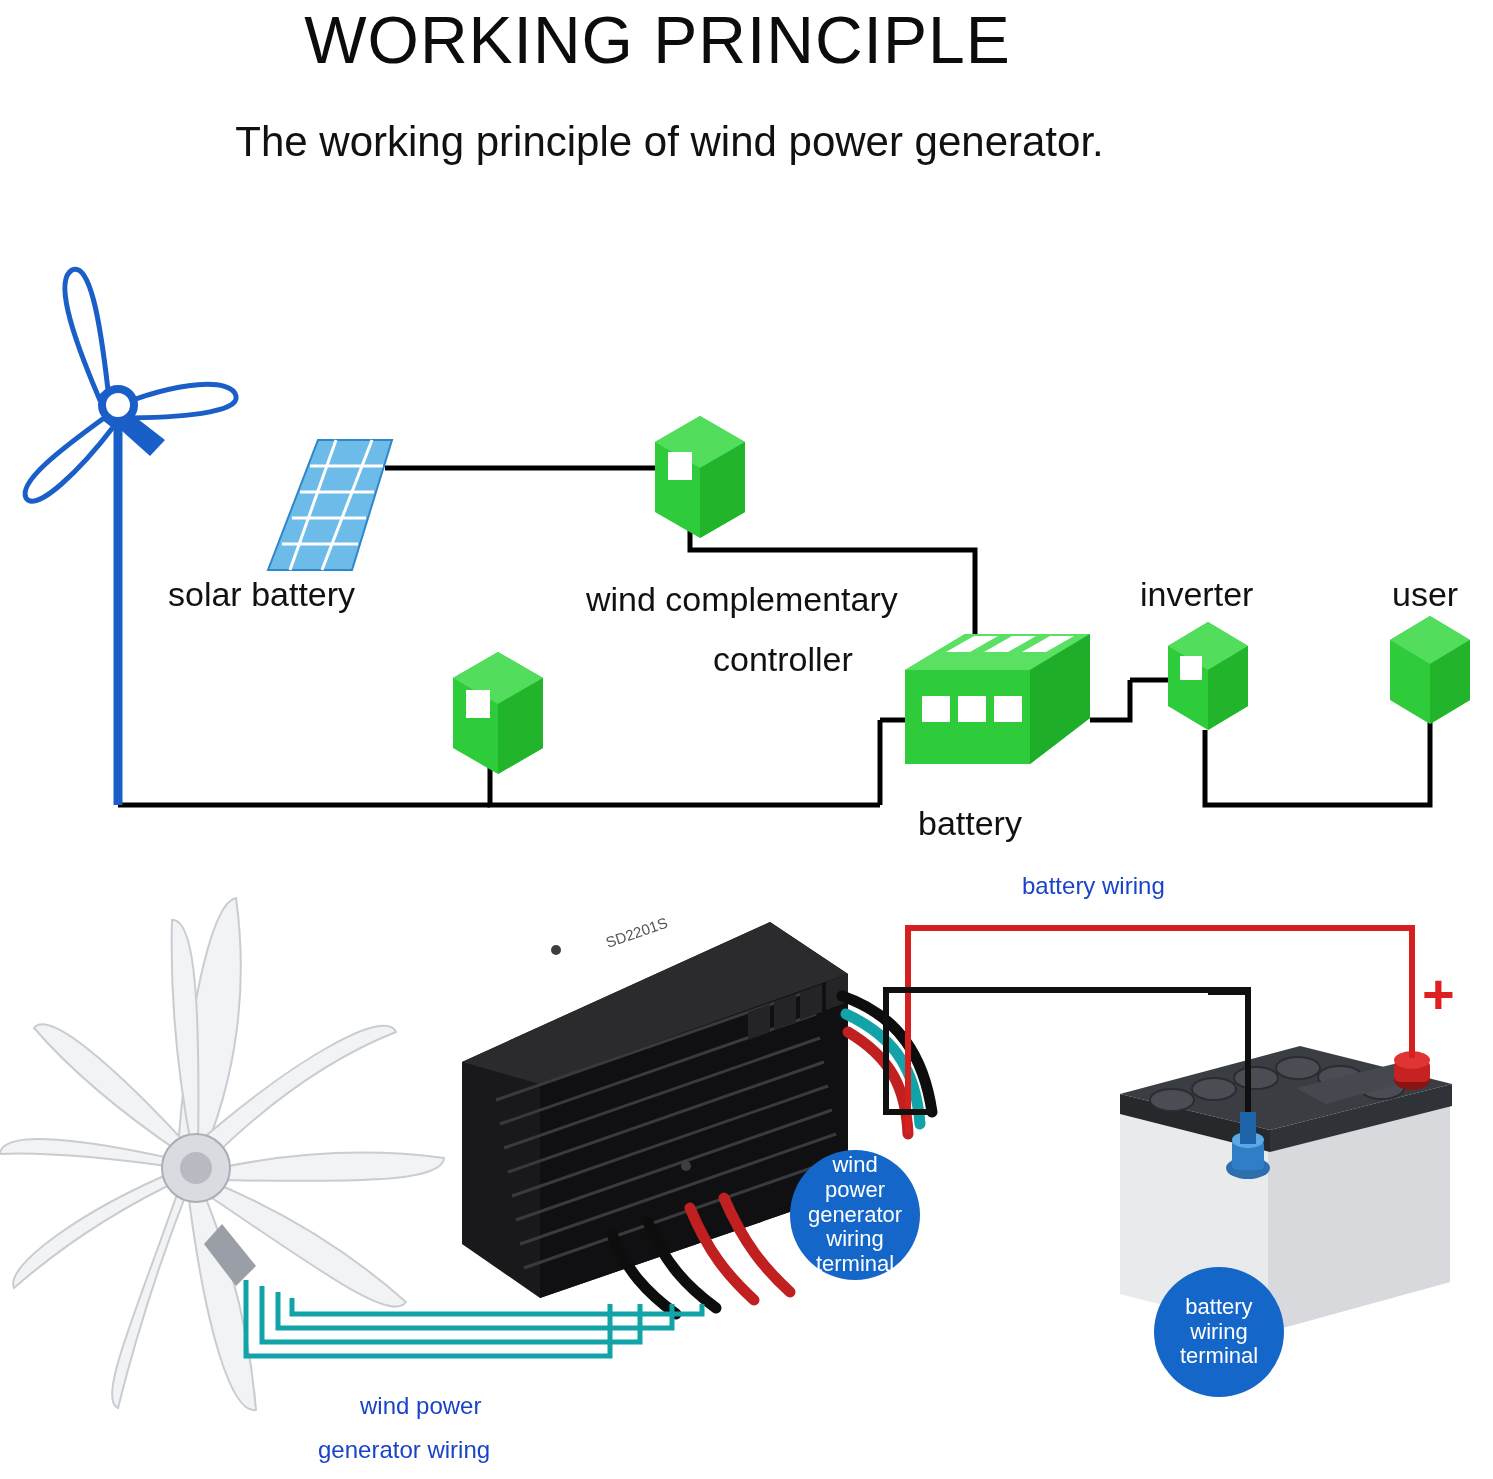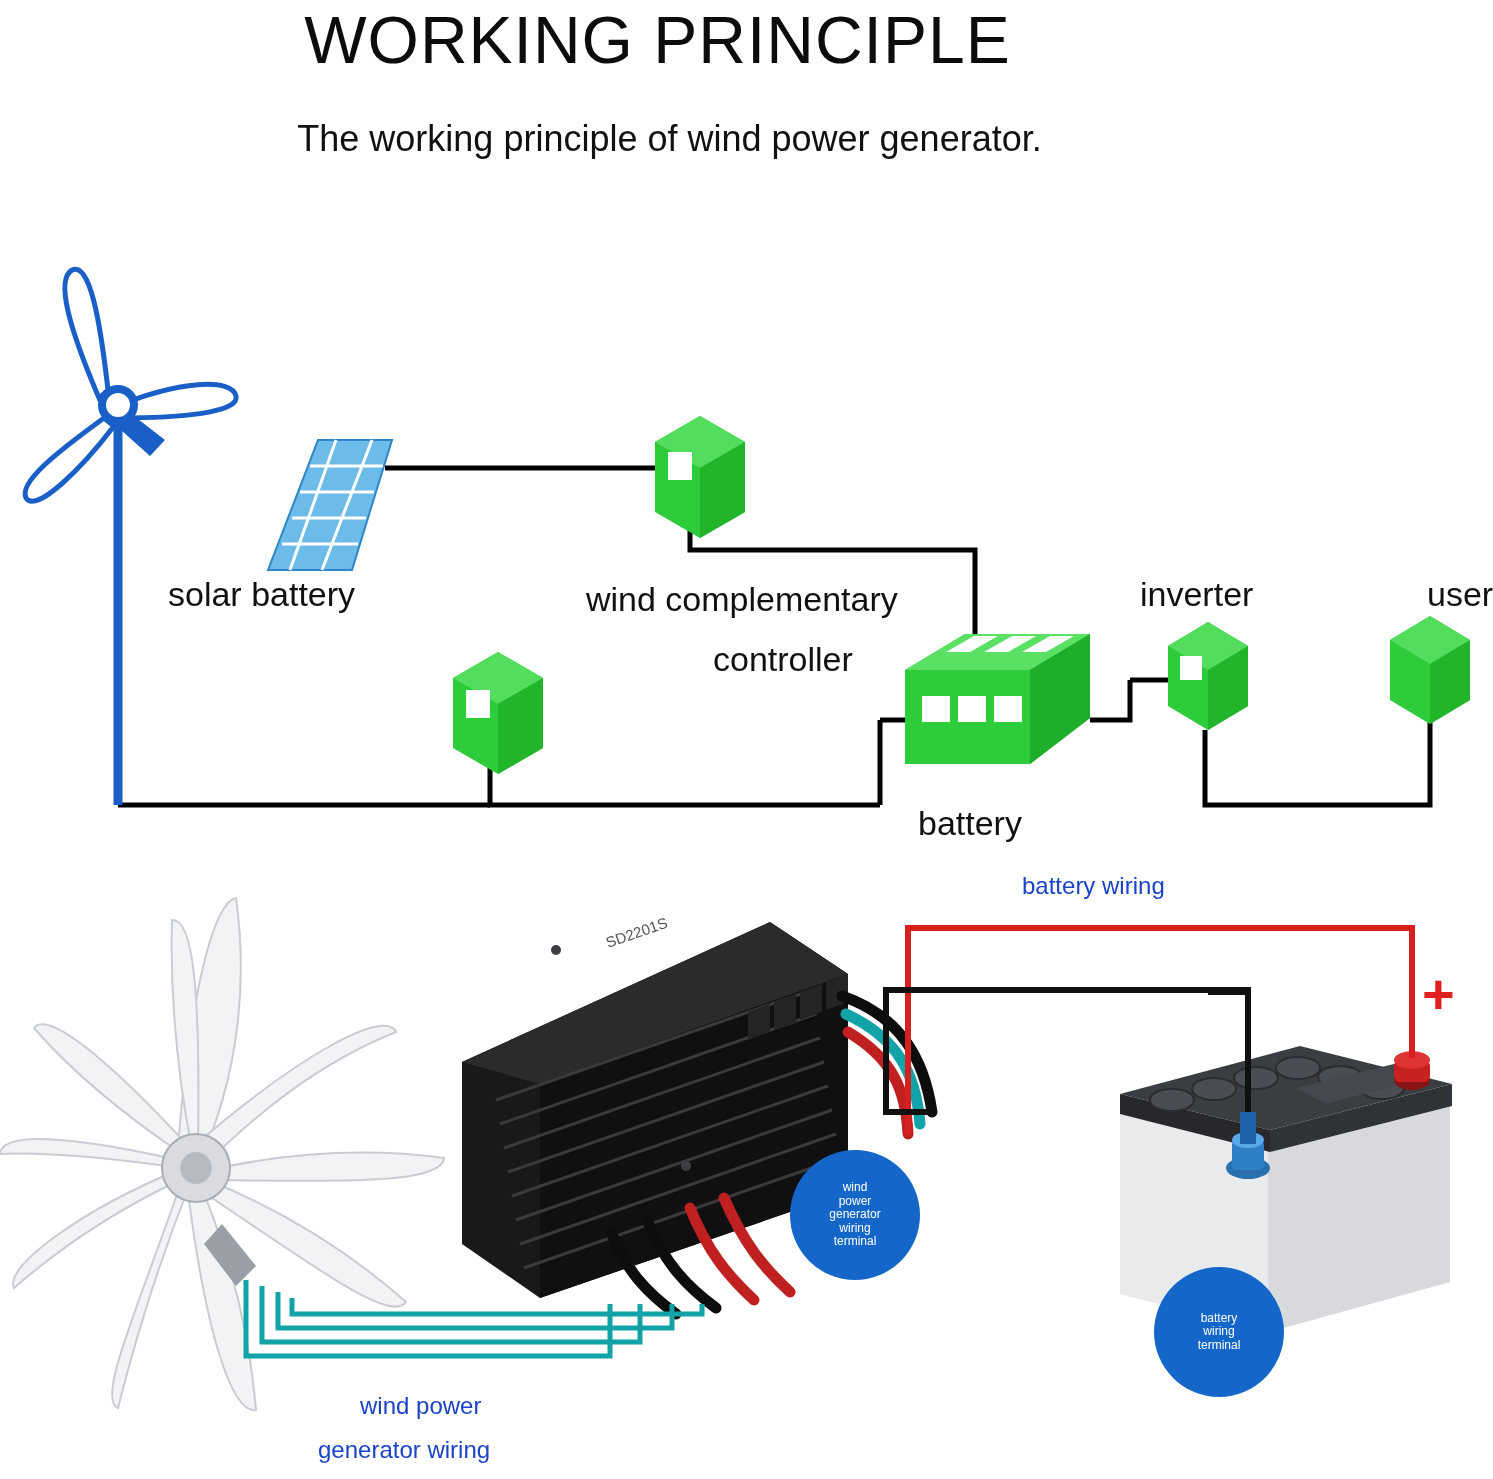--- a/index.html
+++ b/index.html
@@ -33,21 +33,21 @@
     font-weight: 400;
     color: #0c0c0c;
     font-family: "Liberation Sans", sans-serif;
   }
   .subtitle {
     position: absolute;
     top: 118px;
     left: 0;
     width: 1339px;
     text-align: center;
-    font-size: 36px;
+    font-size: 42px;
     font-weight: 400;
     color: #111111;
   }
 
   
   .schematic {
     position: absolute;
     top: 250px;
     left: 0;
     width: 1493px;
@@ -59,21 +59,21 @@
     position: absolute;
     font-size: 34px;
     color: #111;
     white-space: nowrap;
   }
   .lbl-wpg      { top: 44px;  left: 168px; }
   .lbl-solar    { top: 325px; left: 168px; }
   .lbl-wcc1     { top: 330px; left: 586px; }
   .lbl-wcc2     { top: 390px; left: 713px; }
   .lbl-inverter { top: 325px; left: 1140px; }
-  .lbl-user     { top: 325px; left: 1427px; }
+  .lbl-user     { top: 325px; left: 1392px; }
   .lbl-battery  { top: 554px; left: 918px; }
 
   
   .photo {
     position: absolute;
     top: 862px;
     left: 0;
     width: 1493px;
     height: 617px;
   }
@@ -82,21 +82,21 @@
   .callout {
     position: absolute;
     border-radius: 50%;
     background: #1467c8;
     color: #ffffff;
     text-align: center;
     display: flex;
     align-items: center;
     justify-content: center;
     line-height: 1.12;
-    font-size: 12px;
+    font-size: 22px;
   }
   .callout-gen {
     width: 130px; height: 130px;
     left: 790px; top: 288px;
   }
   .callout-bat {
     width: 130px; height: 130px;
     left: 1154px; top: 405px;
   }
   .callout span { display: block; padding: 0 8px; }

